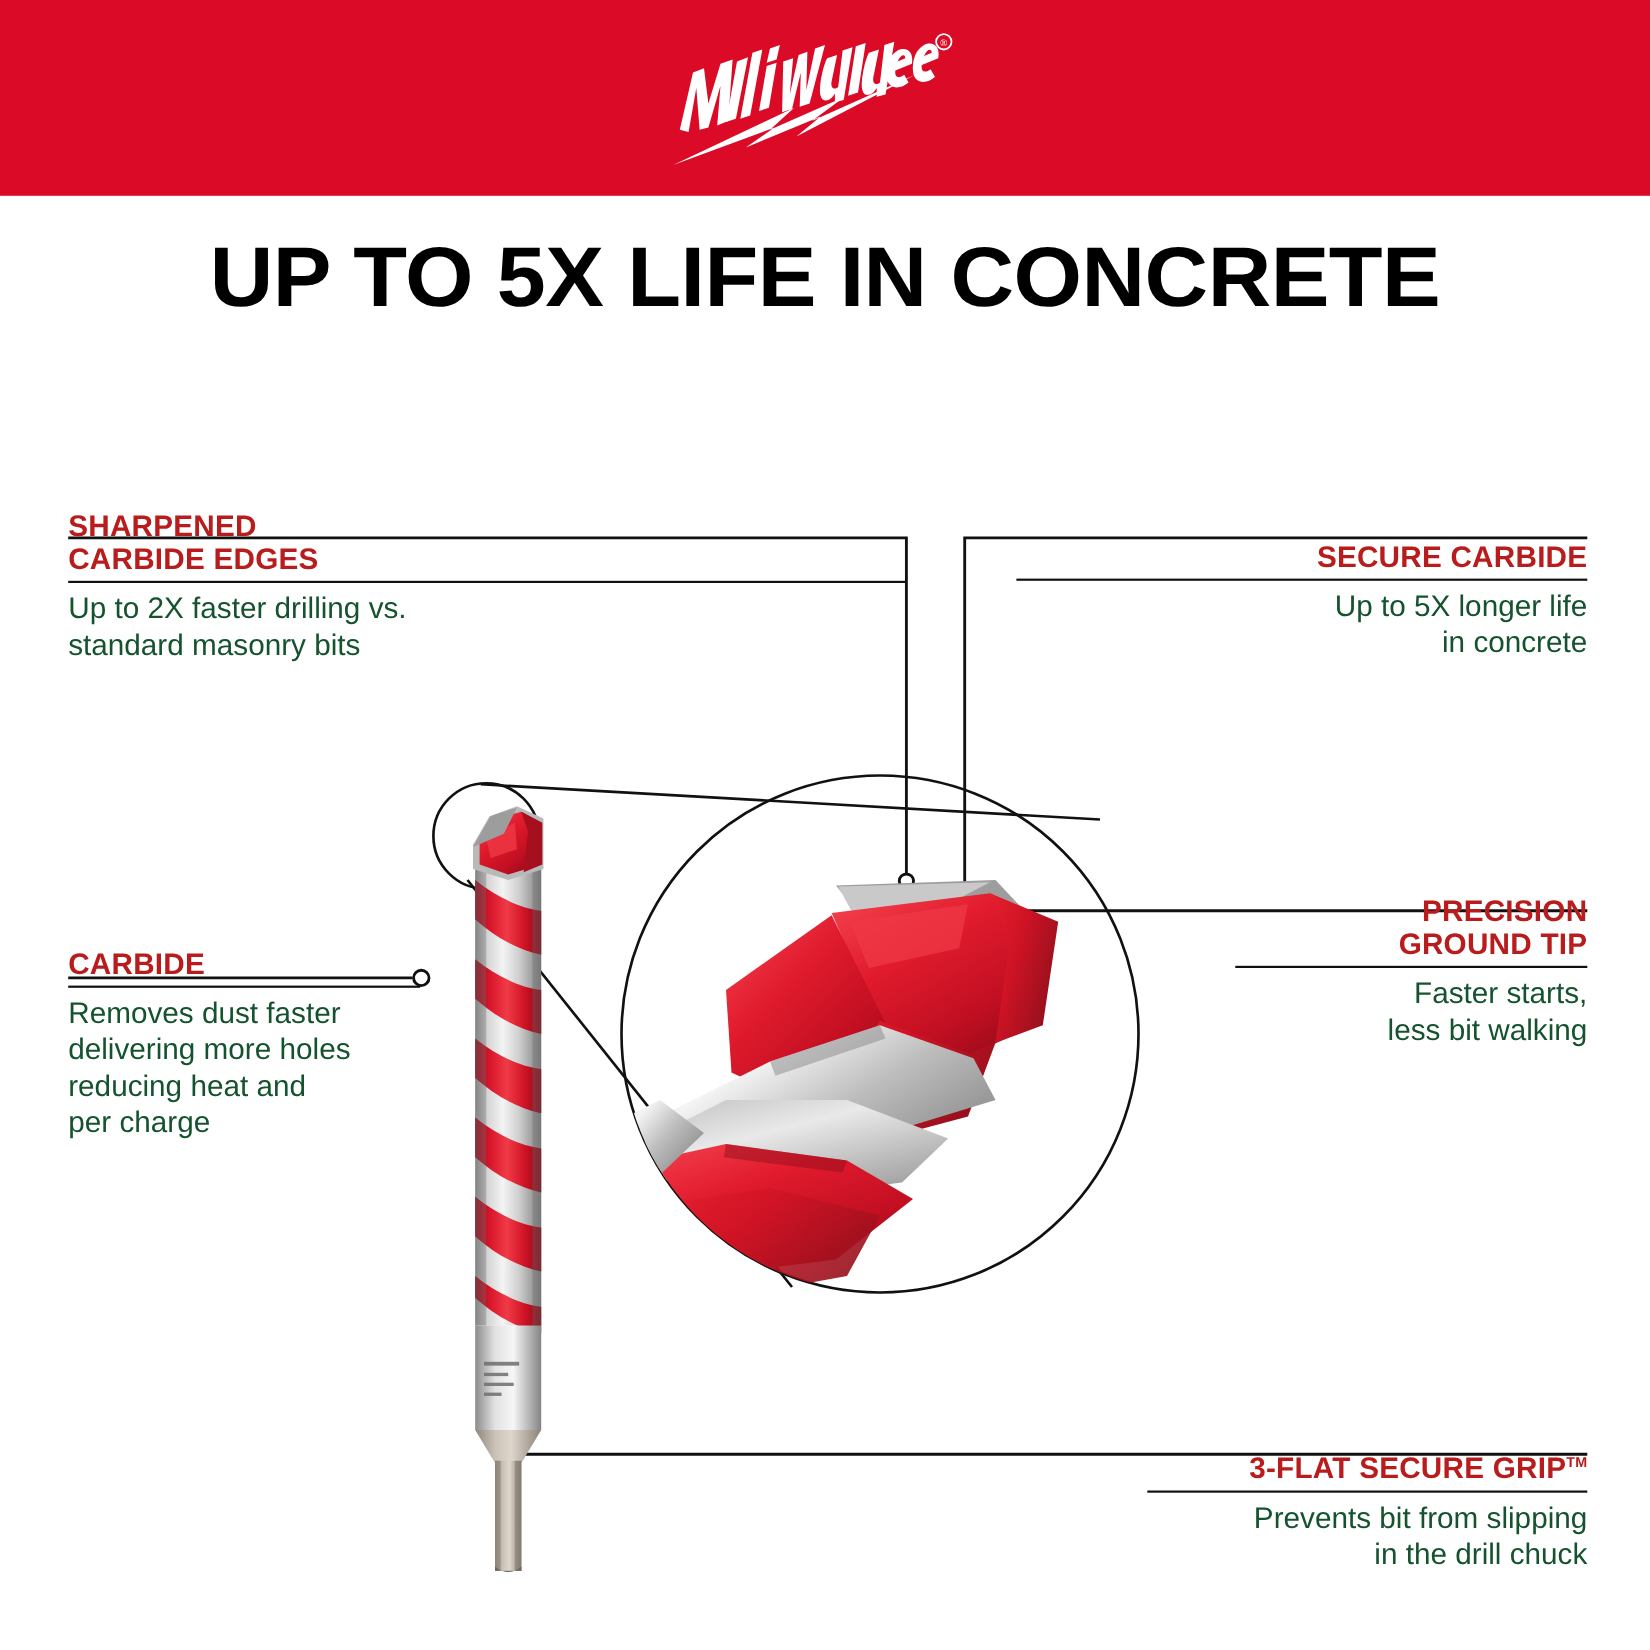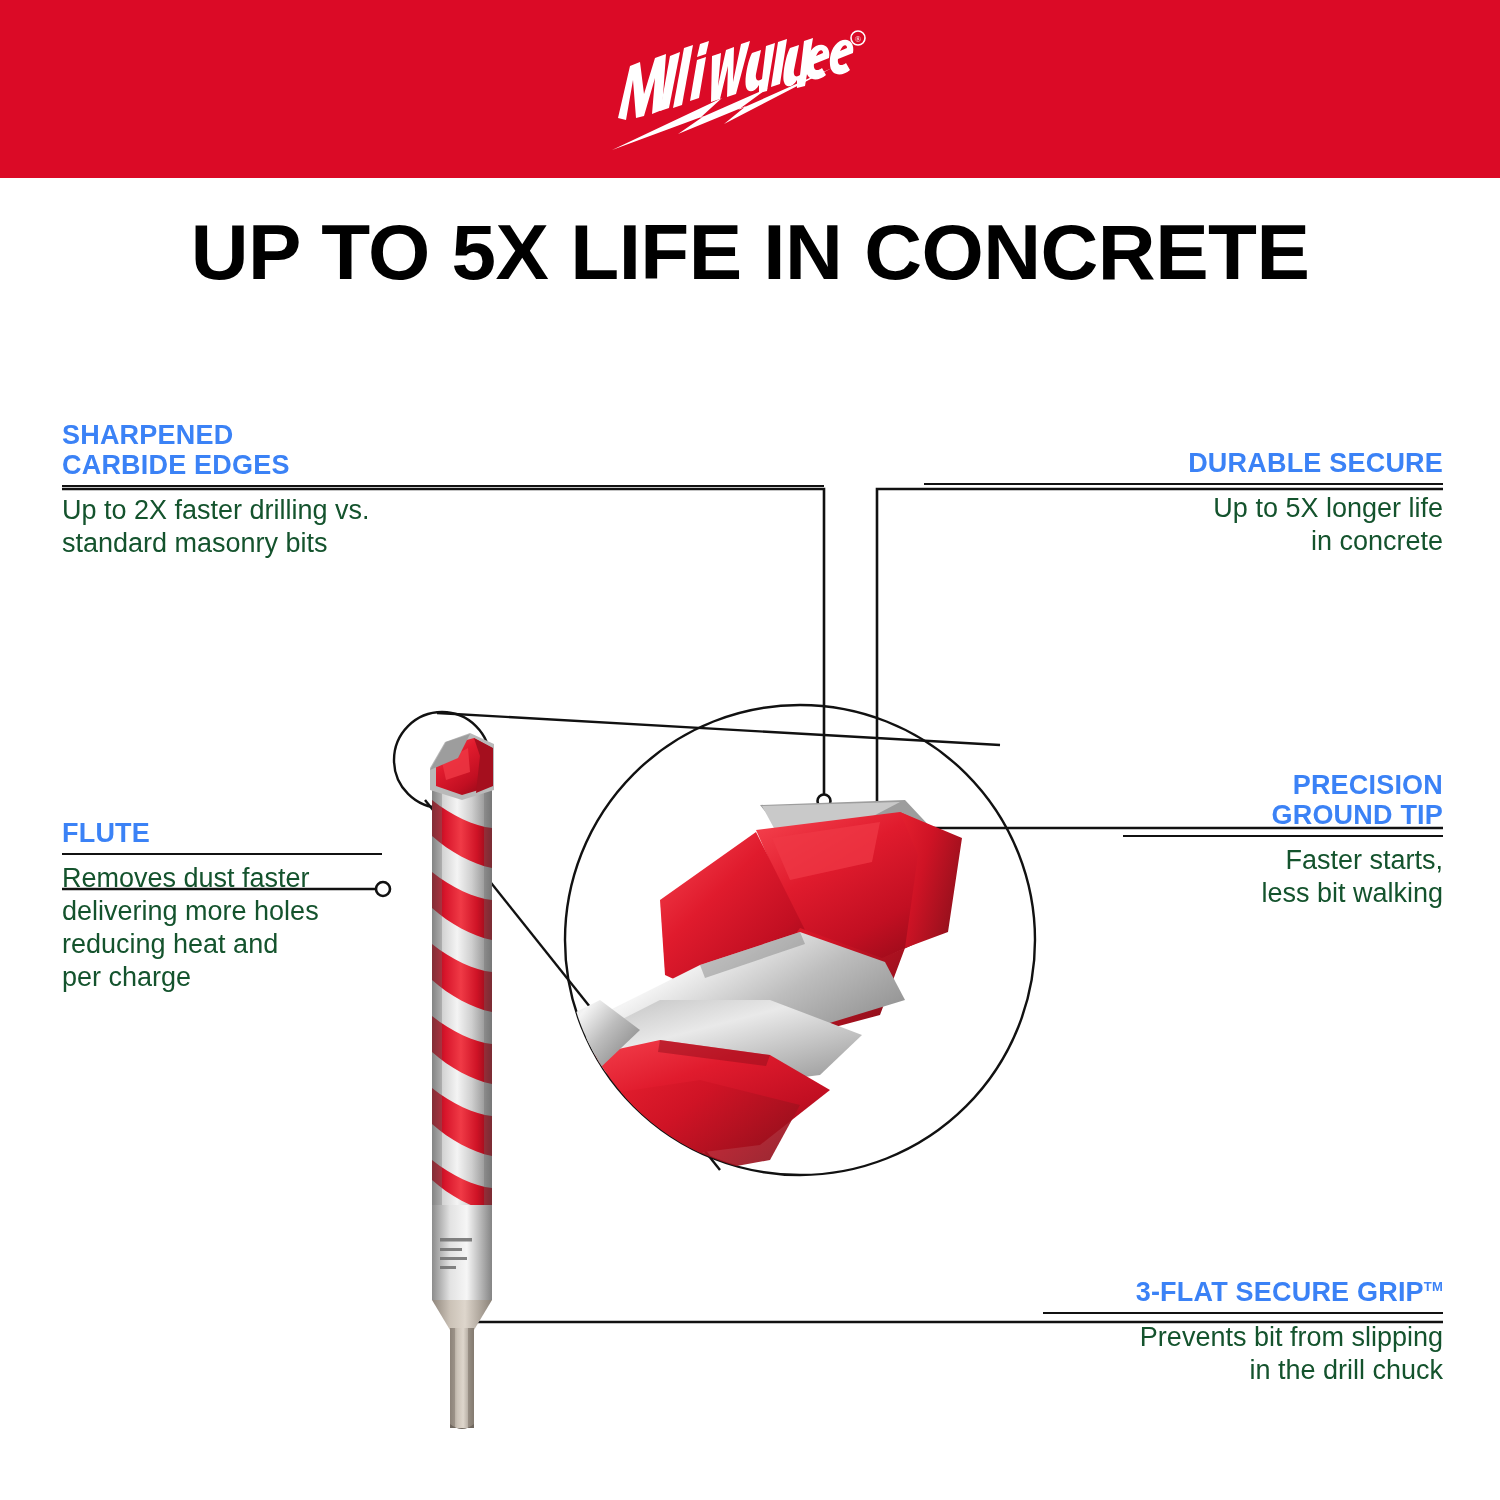--- a/index.html
+++ b/index.html
@@ -51,21 +51,22 @@
 
   
   .callout {
     position: absolute;
   }
   .callout .c-title {
     font-size: 27px;
     line-height: 30px;
     font-weight: 700;
     letter-spacing: 0.2px;
-    color: #3b82f6;
+    color: #b91c1c;
+    margin-top: 43px;
   }
   .callout .c-rule {
     border-top: 2.5px solid #111111;
     margin-top: 5px;
     margin-bottom: 7px;
   }
   .callout .c-body {
     font-size: 27px;
     line-height: 33px;
     font-weight: 400;
@@ -295,32 +296,32 @@
     </div>
     <div class="c-rule"></div>
     <div class="c-body">
       <div>Up to 2X faster drilling vs.</div>
       <div>standard masonry bits</div>
     </div>
   </div>
 
   <div class="callout right-align" id="co-durable">
     <div class="c-title">
-      <div>DURABLE SECURE</div>
+      <div>SECURE CARBIDE</div>
     </div>
     <div class="c-rule"></div>
     <div class="c-body">
       <div>Up to 5X longer life</div>
       <div>in concrete</div>
     </div>
   </div>
 
   <div class="callout" id="co-wideflute">
     <div class="c-title">
-      <div>FLUTE</div>
+      <div>CARBIDE</div>
     </div>
     <div class="c-rule"></div>
     <div class="c-body">
       <div>Removes dust faster</div>
       <div>delivering more holes</div>
       <div>reducing heat and</div>
       <div>per charge</div>
     </div>
   </div>
 

